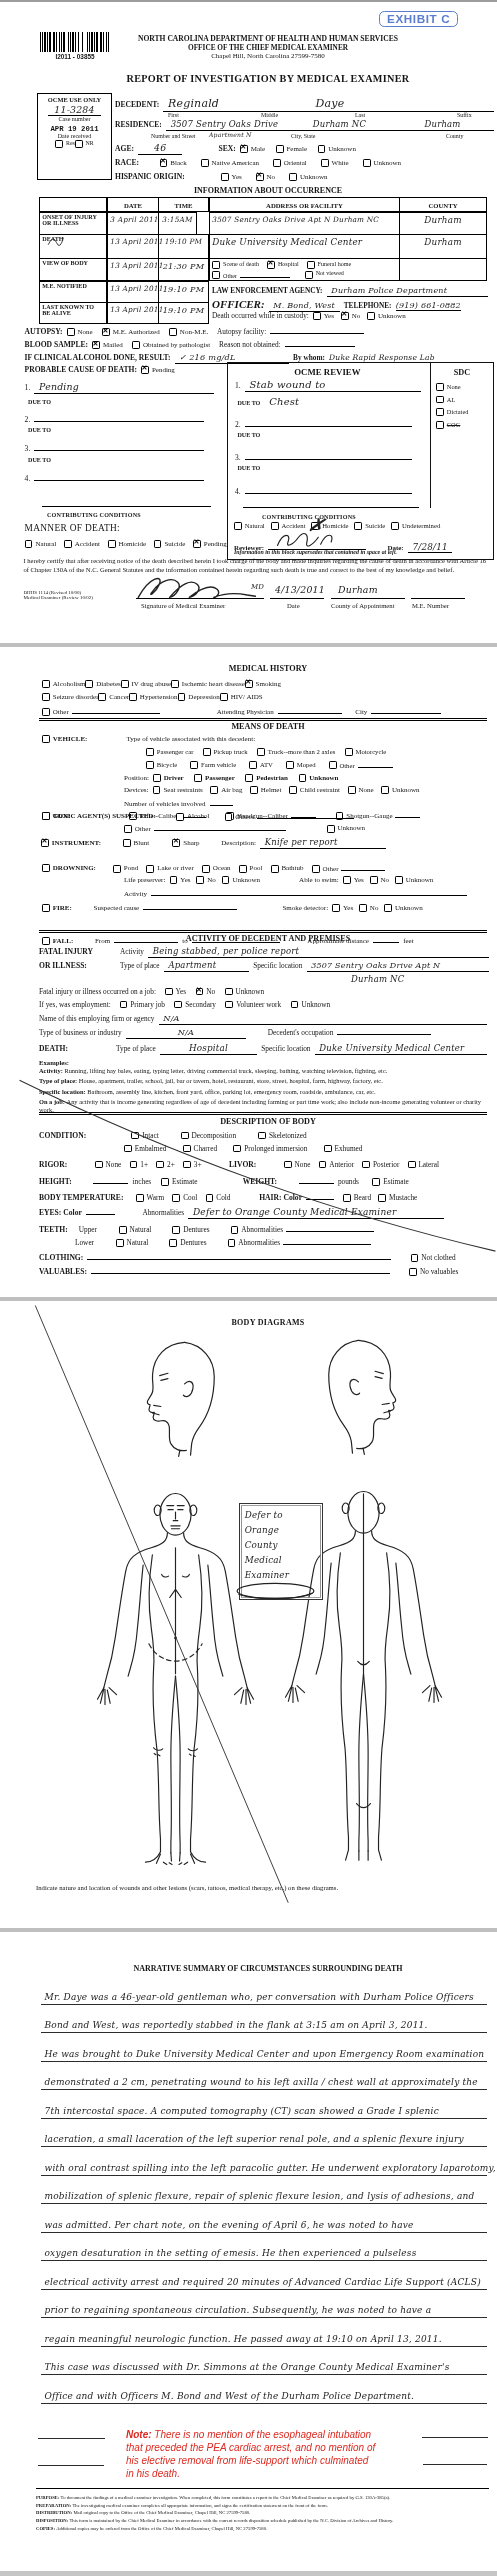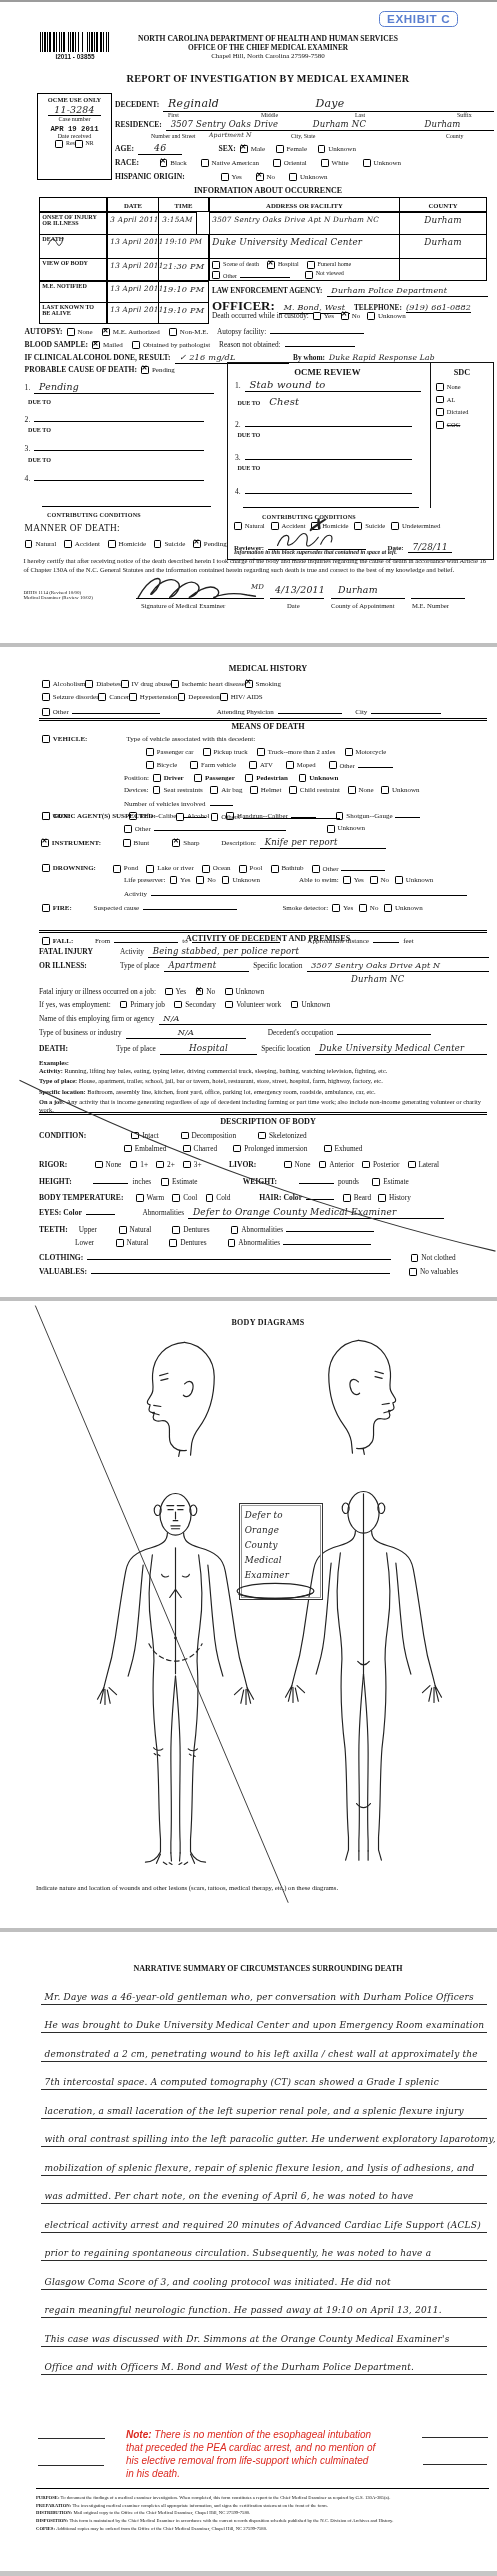--- a/index.html
+++ b/index.html
@@ -249,21 +249,21 @@
     <div class="occ-cell" style="left:119px;top:105px;width:51px;height:21.7px;">
         <span class="occ-hw hw" style="font-size:8.2px;">19:10 PM</span>
       </div>
   </div>
 
   <div class="abs fl" style="top:285px;left:212px;width:276px;">
     <span class="b" style="font-size:7.3px;">LAW ENFORCEMENT AGENCY:</span>
     <span class="fill" style="flex:1;"><span class="hw" style="font-size:8px;">Durham Police Department</span></span>
   </div>
   <div class="abs fl" style="top:298px;left:212px;width:276px;">
-    <span class="b" style="font-size:13px;">OFFICER:</span>
+    <span class="b" style="font-size:11px;font-style:italic;">OFFICER:</span>
     <span class="fill"><span class="hw" style="font-size:8px;">M. Bond, West</span></span>
     <span class="b" style="font-size:7.3px;">TELEPHONE:</span>
     <span class="hw" style="font-size:8px;border-bottom:0.8px solid #000;">(919) 661-0882</span>
   </div>
   <div class="abs fl" style="top:311px;left:212px;width:276px;">
     <span style="font-size:7.3px;">Death occurred while in custody:</span>
     <span class="lbl12" style="display:inline-flex;gap:7px;">
         <span class="cbi">
           <span class="cb"></span>
           <span class="cbl">Yes</span>
@@ -691,21 +691,21 @@
         </span>
       </span>
     <span style="margin-left:17.6px;">Description:</span>
     <span class="fill" style="min-width:117px;"><span class="hw" style="font-size:8.5px;">Knife per report</span></span>
   </div>
   <div class="abs fl" style="top:812px;left:42px;font-size:7px;">
     <span class="b"><span class="cbi">
           <span class="cb"></span>
           <span class="cbl">TOXIC AGENT(S) SUSPECTED:</span>
         </span></span>
-    <span style="display:inline-flex;gap:1px;margin-left:16.4px;">
+    <span style="display:inline-flex;gap:15px;margin-left:16.4px;">
         <span class="cbi">
           <span class="cb"></span>
           <span class="cbl">Alcohol</span>
         </span>
         <span class="cbi">
           <span class="cb"></span>
           <span class="cbl">Others</span>
           <span class="wline" style="width: 97px;"></span>
         </span>
       </span>
@@ -1005,21 +1005,21 @@
       </span>
     <span class="b" style="font-size:7.6px;margin-left:24.6px;">HAIR: Color</span>
     <span class="wline" style="width:28px;"></span>
     <span style="display:inline-flex;gap:7px;margin-left:4.7px;">
         <span class="cbi">
           <span class="cb"></span>
           <span class="cbl">Beard</span>
         </span>
         <span class="cbi">
           <span class="cb"></span>
-          <span class="cbl">History</span>
+          <span class="cbl">Mustache</span>
         </span>
       </span>
   </div>
   <div class="abs fl" style="top:1207px;left:39px;font-size:7.3px;">
     <span class="b" style="font-size:7.6px;">EYES:  Color</span>
     <span class="wline" style="width:29px;"></span>
     <span style="margin-left:23.4px;">Abnormalities</span>
     <span class="fill" style="width:246px;"><span class="hw" style="font-size:9px;">Defer to Orange County Medical Examiner</span></span>
   </div>
   <div class="abs fl" style="top:1225px;left:39px;font-size:7.3px;">
@@ -1161,20 +1161,23 @@
   <div class="abs" style="top:1884px;left:36px;width:422px;font-size:6.7px;">Indicate nature and location of wounds and other lesions (scars, tattoos, medical therapy, etc.) on these diagrams.</div>
 
   <div class="sep" style="top:1928px;"></div>
 
   <div class="abs ctr b" style="top:1964px;left:34px;width:468px;font-size:8px;">NARRATIVE SUMMARY OF CIRCUMSTANCES SURROUNDING DEATH</div>
   <div class="abs" style="top:1976px;left:41px;width:446px;">
       <div class="nline">
         <span class="hw">Mr. Daye was a  46-year-old gentleman who, per conversation with Durham Police Officers</span>
       </div>
       <div class="nline">
+        <span class="hw">Bond and West, was reportedly stabbed in the flank at 3:15 am on April 3, 2011.</span>
+      </div>
+      <div class="nline">
         <span class="hw">He was brought to Duke University Medical Center and upon Emergency Room examination</span>
       </div>
       <div class="nline">
         <span class="hw">demonstrated a 2 cm, penetrating wound to his left axilla / chest wall at approximately the</span>
       </div>
       <div class="nline">
         <span class="hw">7th intercostal space.  A computed tomography (CT) scan showed a Grade I splenic</span>
       </div>
       <div class="nline">
         <span class="hw">laceration, a small laceration of the left superior renal pole, and a splenic flexure injury</span>
@@ -1182,27 +1185,27 @@
       <div class="nline">
         <span class="hw">with oral contrast spilling into the left paracolic gutter.  He underwent exploratory laparotomy,</span>
       </div>
       <div class="nline">
         <span class="hw">mobilization of splenic flexure, repair of splenic flexure lesion, and lysis of adhesions, and</span>
       </div>
       <div class="nline">
         <span class="hw">was admitted.  Per chart note, on the evening of April 6, he was noted to have</span>
       </div>
       <div class="nline">
+        <span class="hw">oxygen desaturation in the setting of emesis.  He then experienced a pulseless</span>
+      </div>
+      <div class="nline">
         <span class="hw">electrical activity arrest and required 20 minutes of Advanced Cardiac Life Support (ACLS)</span>
       </div>
       <div class="nline">
         <span class="hw">prior to regaining spontaneous circulation.  Subsequently, he was noted to have a</span>
-      </div>
-      <div class="nline">
-        <span class="hw">Glasgow Coma Score of 3, and cooling protocol was initiated.  He did not</span>
       </div>
       <div class="nline">
         <span class="hw">regain meaningful neurologic function.  He passed away at 19:10 on April 13, 2011.</span>
       </div>
       <div class="nline">
         <span class="hw">This case was discussed with Dr. Simmons at the Orange County Medical Examiner's</span>
       </div>
       <div class="nline">
         <span class="hw">Office and with Officers M. Bond and West of the Durham Police Department.</span>
       </div>

